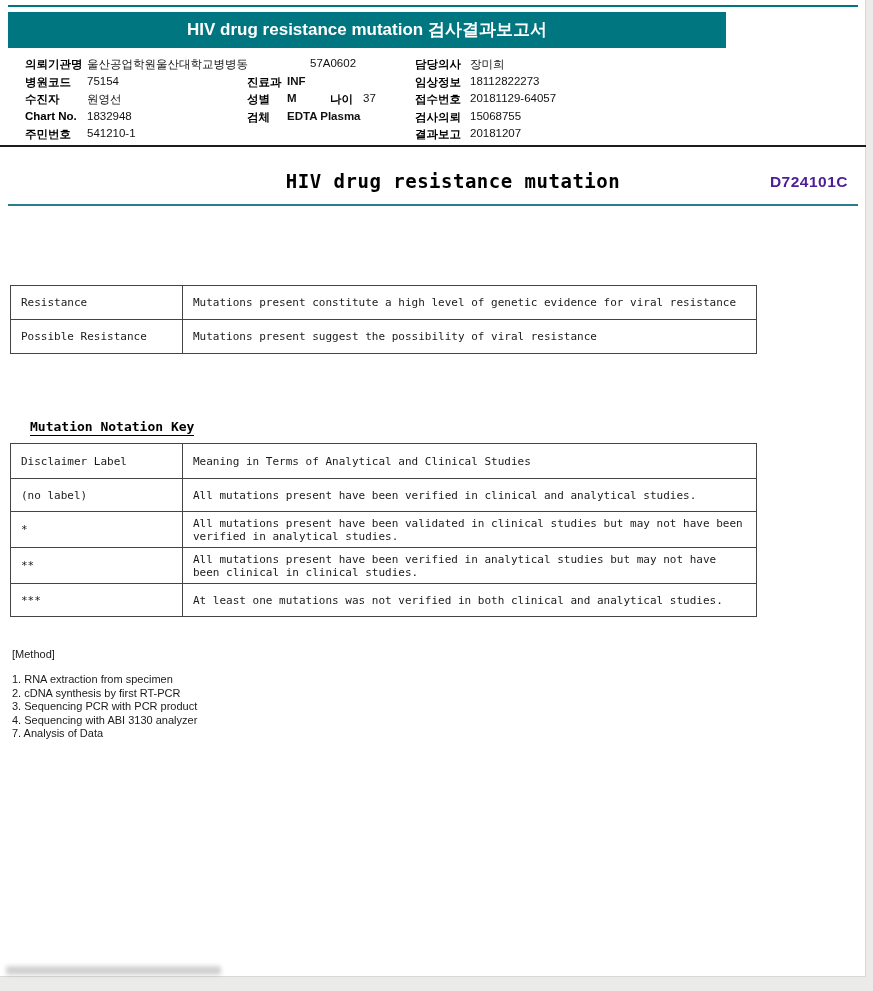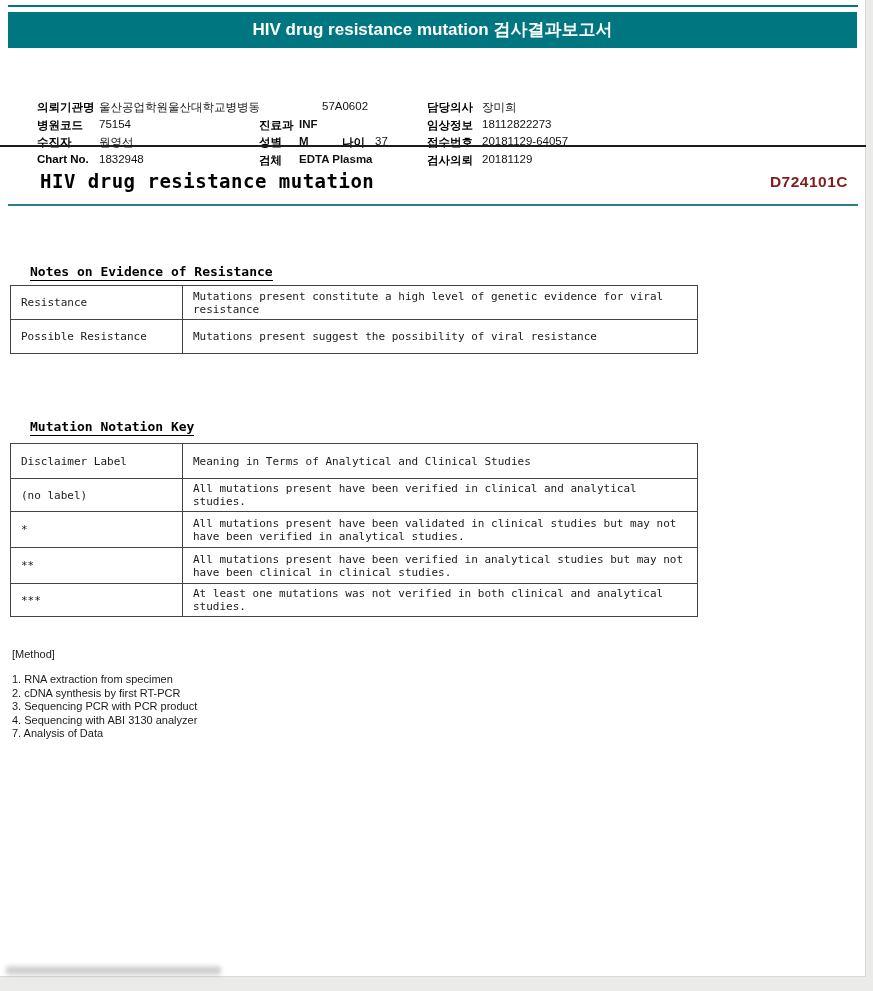--- a/index.html
+++ b/index.html
@@ -11,60 +11,60 @@
   }
   .page {
     position:absolute; left:0; top:0; width:866px; height:977px;
     background:#ffffff; border-right:1px solid #d8d8d6; border-bottom:1px solid #d8d8d6;
   }
   .topline {
     position:absolute; left:8px; top:5px; width:850px; height:2px;
     background:var(--header-bg, #0b6e77);
   }
   .banner {
-    position:absolute; left:8px; top:12px; width:849px; height:36px;
+    position:absolute; left:8px; top:12px; width:718px; height:36px;
     background:var(--header-bg, #007680);
     color:#ffffff; text-align:center; line-height:36px;
     font-size:17px; font-weight:bold; font-family:"Liberation Sans", sans-serif;
   }
   .info { position:absolute; left:25px; top:57px; width:830px; height:88px; font-size:11.5px; color:#111; }
-  .irow { position:absolute; left:12px; width:830px; height:15px;margin-top:43px; }
+  .irow { position:absolute; left:0; width:830px; height:15px; }
   .irow span { position:absolute; top:0; white-space:nowrap; }
   .lb { font-weight:bold; color:#000; }
   .c-l1 { left:0; }
   .c-v1 { left:62px; }
   .c-l2 { left:222px; }
   .c-v2 { left:262px;font-weight:bold; }
   .c-oc { left:285px; }
   .c-la { left:305px;text-align:center; }
   .c-va { left:338px; }
   .c-l3 { left:390px; }
   .c-v3 { left:445px; }
   .rule-black { position:absolute; left:0; top:145px; width:866px; height:2px; background:#1c1c1c; }
   .title-row { position:absolute; left:0; top:170px; width:866px; height:28px; }
   .report-title {
-    position:absolute; left:0; right:0; 
+    position:absolute; left:0; right:0; text-align:center;
     font-family:"DejaVu Sans Mono", monospace; font-weight:bold; font-size:19px;
     letter-spacing:0.5px; color:#000;padding-left:40px;
   }
   .report-code {
     position:absolute; right:18px; top:3px;
     font-family:"Liberation Sans", sans-serif; font-weight:bold; font-size:15.5px;
-    letter-spacing:0.5px; color:#7f1d1d;
+    letter-spacing:0.5px; color:#4c1d95;
   }
   .rule-teal { position:absolute; left:8px; top:204px; width:850px; height:2px; background:var(--accent-line, #2a7d8c); }
   .sec-head {
     position:absolute; left:30px;
     font-family:"DejaVu Sans Mono", monospace; font-weight:bold; font-size:13px;
     color:#000; border-bottom:1px solid #000; padding-bottom:1px;
   }
   .sec-head.notes { top:264px; }
   .sec-head.key { top:419px; }
   table.rpt {
-    position:absolute; left:10px; width:688px;
+    position:absolute; left:10px; width:747px;
     border-collapse:collapse; table-layout:fixed;
     font-family:"DejaVu Sans Mono", monospace; font-size:11px; color:#1a1a1a;
   }
   table.rpt.notes { top:285px; }
   table.rpt.key { top:443px; }
   table.rpt td {
     border:1px solid #444; vertical-align:middle;
     padding:3px 8px 3px 10px; line-height:13px;
   }
   table.rpt col.c1 { width:172px; }
@@ -118,34 +118,39 @@
         <span class="c-va">37</span>
         <span class="lb c-l3">접수번호</span>
         <span class="c-v3">20181129-64057</span>
       </div>
       <div class="irow" style="top:53px">
         <span class="lb c-l1">Chart No.</span>
         <span class="c-v1">1832948</span>
         <span class="lb c-l2">검체</span>
         <span class="c-v2">EDTA Plasma</span>
         <span class="lb c-l3">검사의뢰</span>
-        <span class="c-v3">20181129</span>
+        <span class="c-v3">15068755</span>
+      </div>
+      <div class="irow" style="top:70px">
+        <span class="lb c-l1">주민번호</span>
+        <span class="c-v1">541210-1</span>
+        <span class="lb c-l3">결과보고</span>
+        <span class="c-v3">20181207</span>
       </div>
     </div>
 
     <div class="rule-black"></div>
 
     <div class="title-row">
       <span class="report-title">HIV drug resistance mutation</span>
       <span class="report-code">D724101C</span>
     </div>
 
     <div class="rule-teal"></div>
 
-    <div class="sec-head notes">Notes on Evidence of Resistance</div>
 
     <table class="rpt notes">
       <colgroup>
           <col class="c1">
           <col>
         </colgroup>
       <tbody>
           <tr>
         <td>Resistance</td>
         <td>Mutations present  constitute a high level of genetic evidence for viral resistance</td>

